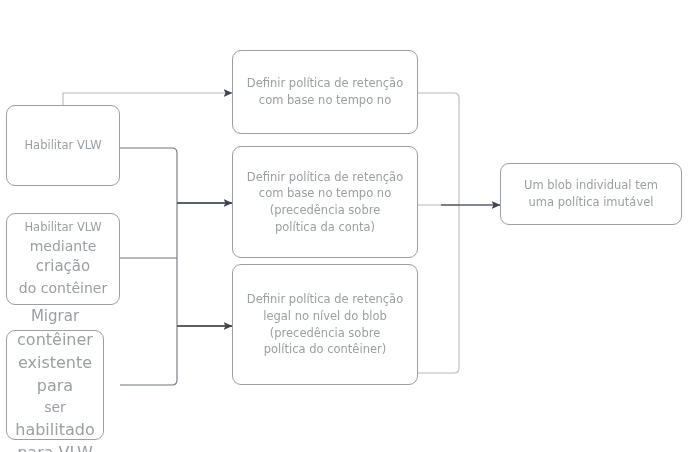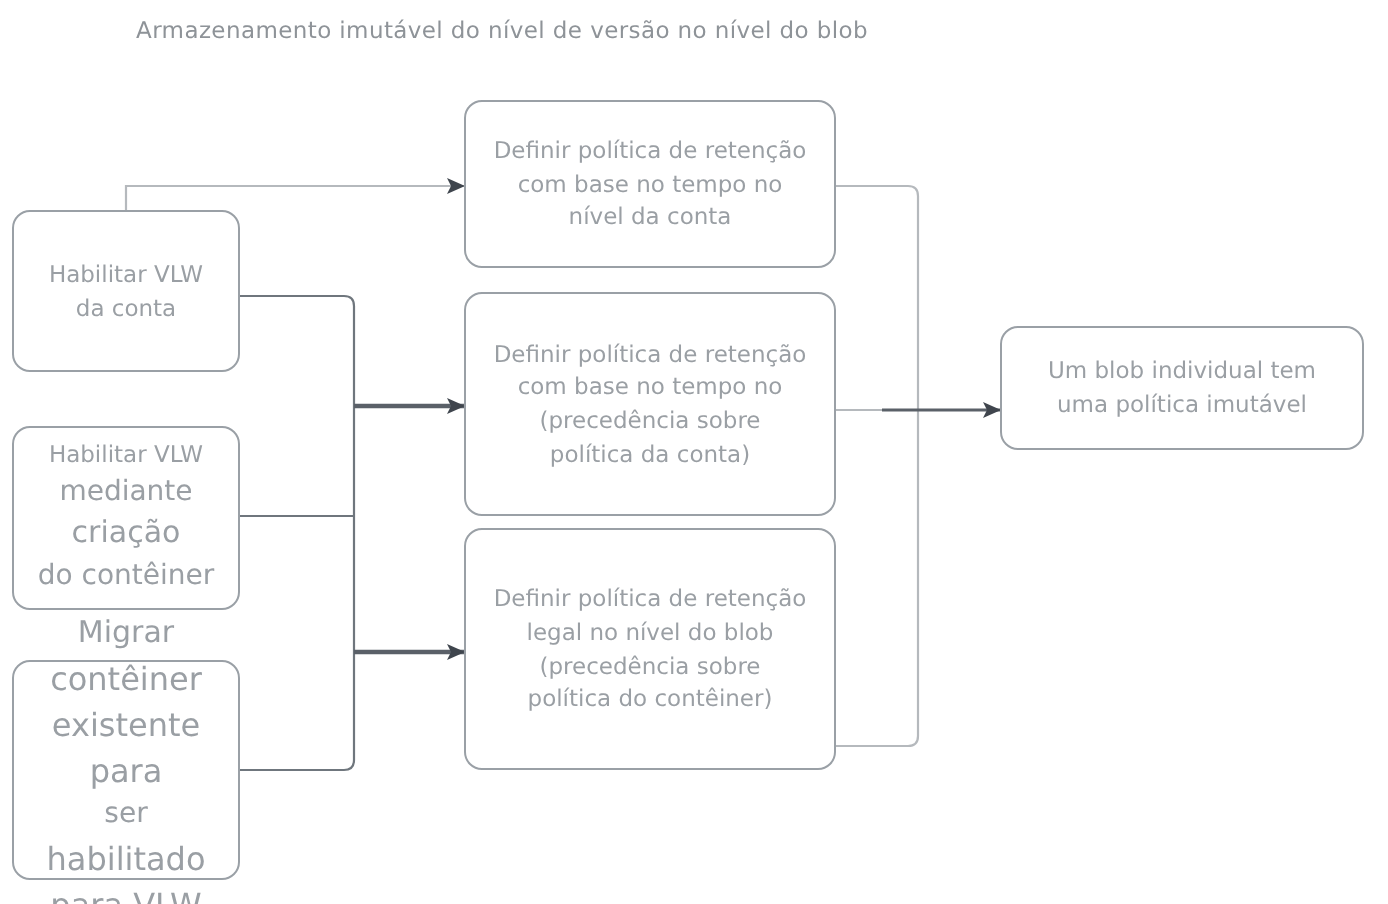--- a/index.html
+++ b/index.html
@@ -52,36 +52,35 @@
     top: 8px;
     font-size: 11.5px;
     color: #8e9398;
     letter-spacing: 0.2px;
     white-space: nowrap;
   }
 
   
   #node-enable-vlw-account   { left: 6px;  top: 105px; width: 114px; height: 81px; }
   #node-enable-vlw-container { left: 6px;  top: 213px; width: 114px; height: 92px; }
-  #node-migrate-container    { left: 6px;  top: 330px; width: 114px; height: 110px; }
+  #node-migrate-container    { left: 6px;  top: 330px; width: 98px; height: 110px; }
 
   
   #node-policy-account   { left: 232px; top: 50px;  width: 186px; height: 84px;  padding: 0 10px; }
   #node-policy-container { left: 232px; top: 146px; width: 186px; height: 112px; padding: 0 8px; }
   #node-policy-blob      { left: 232px; top: 264px; width: 186px; height: 121px; padding: 0 6px; }
 
   
   #node-blob-immutable   { left: 500px; top: 163px; width: 182px; height: 62px; }
 </style>
 </head>
 <body>
 
 <div id="diagram-canvas">
 
-  <div id="diagram-title">Armazenamento imutável do nível de versão no nível do blob</div>
 
   <svg class="svg-layer" viewBox="0 0 694 452" xmlns="http://www.w3.org/2000/svg">
     <defs>
       <marker id="arrowDark" markerWidth="9" markerHeight="8" refX="8.5" refY="4" orient="auto" markerUnits="userSpaceOnUse">
         <path d="M0,0 L9,4 L0,8 L2,4 Z" fill="#3f454d"></path>
       </marker>
     </defs>
 
     <g>
       <path d="M63,105 L63,93 L232,93" fill="none" stroke="#b5b9bd" stroke-width="1.1" marker-end="url(#arrowDark)"></path>
@@ -107,42 +106,40 @@
       <path d="M418,205 L459,205" fill="none" stroke="#b5b9bd" stroke-width="1.1"></path>
     </g>
 
     <g>
       <path d="M441,205 L500,205" fill="none" stroke="#5a6068" stroke-width="1.6" marker-end="url(#arrowDark)"></path>
     </g>
   </svg>
 
   <div class="node" id="node-enable-vlw-account">
     <span class="ln sz-normal">Habilitar VLW</span>
-    <span class="ln sz-normal">da conta</span>
   </div>
 
   <div class="node" id="node-enable-vlw-container">
     <span class="ln sz-normal">Habilitar VLW</span>
     <span class="ln sz-small">mediante</span>
     <span class="ln sz-large">criação</span>
     <span class="ln sz-small">do contêiner</span>
   </div>
 
   <div class="node" id="node-migrate-container">
     <span class="ln sz-large">Migrar</span>
     <span class="ln sz-mid">contêiner</span>
     <span class="ln sz-mid">existente para</span>
     <span class="ln sz-small">ser</span>
     <span class="ln sz-mid">habilitado para VLW</span>
   </div>
 
   <div class="node" id="node-policy-account">
     <span class="ln sz-normal">Definir política de retenção</span>
     <span class="ln sz-normal">com base no tempo no</span>
-    <span class="ln sz-normal">nível da conta</span>
   </div>
 
   <div class="node" id="node-policy-container">
     <span class="ln sz-normal">Definir política de retenção</span>
     <span class="ln sz-normal">com base no tempo no</span>
     <span class="ln sz-normal">(precedência sobre</span>
     <span class="ln sz-normal">política da conta)</span>
   </div>
 
   <div class="node" id="node-policy-blob">

